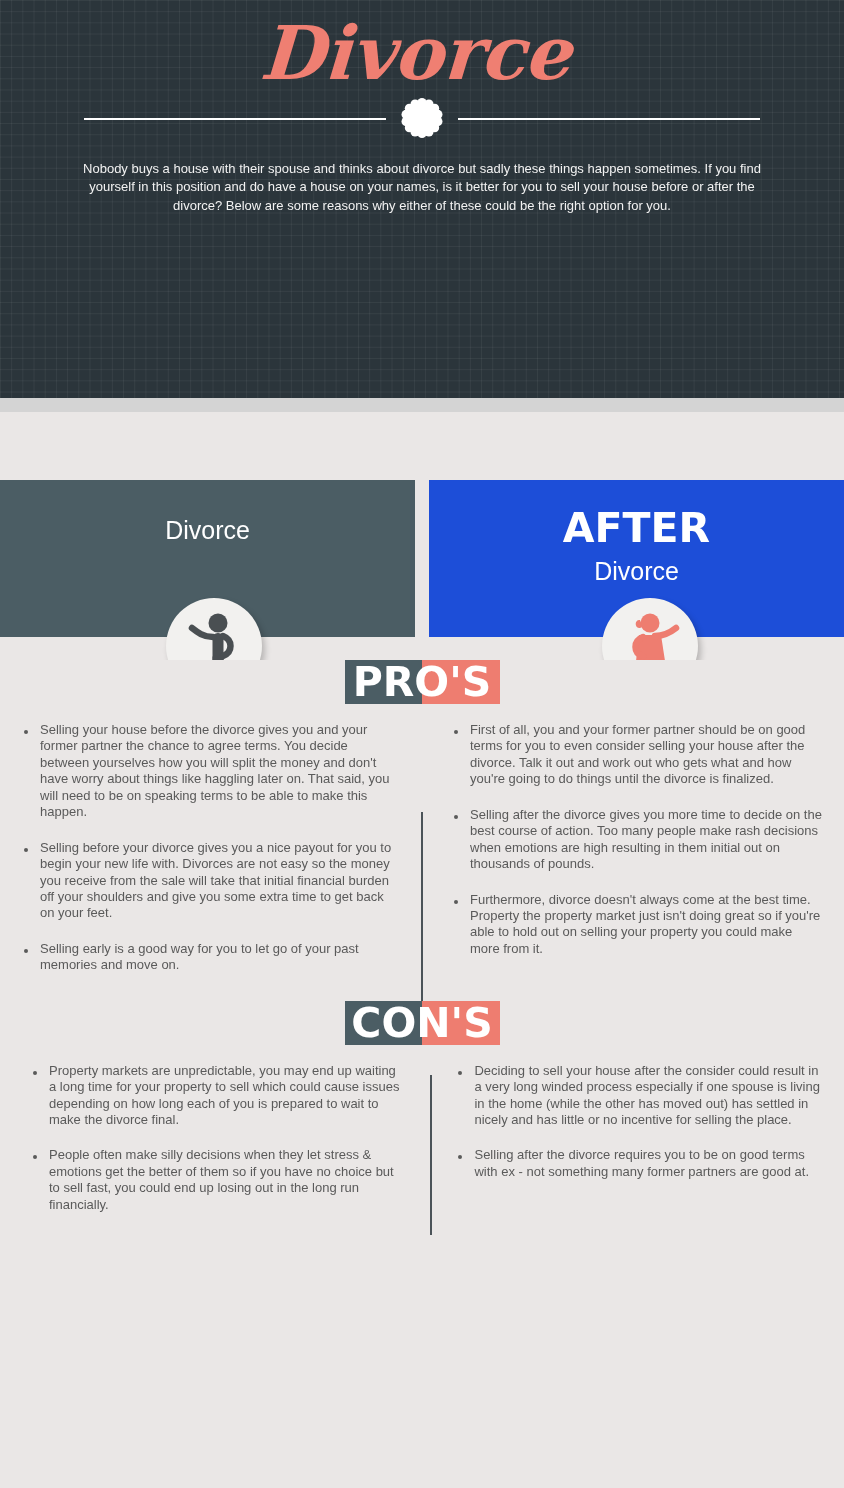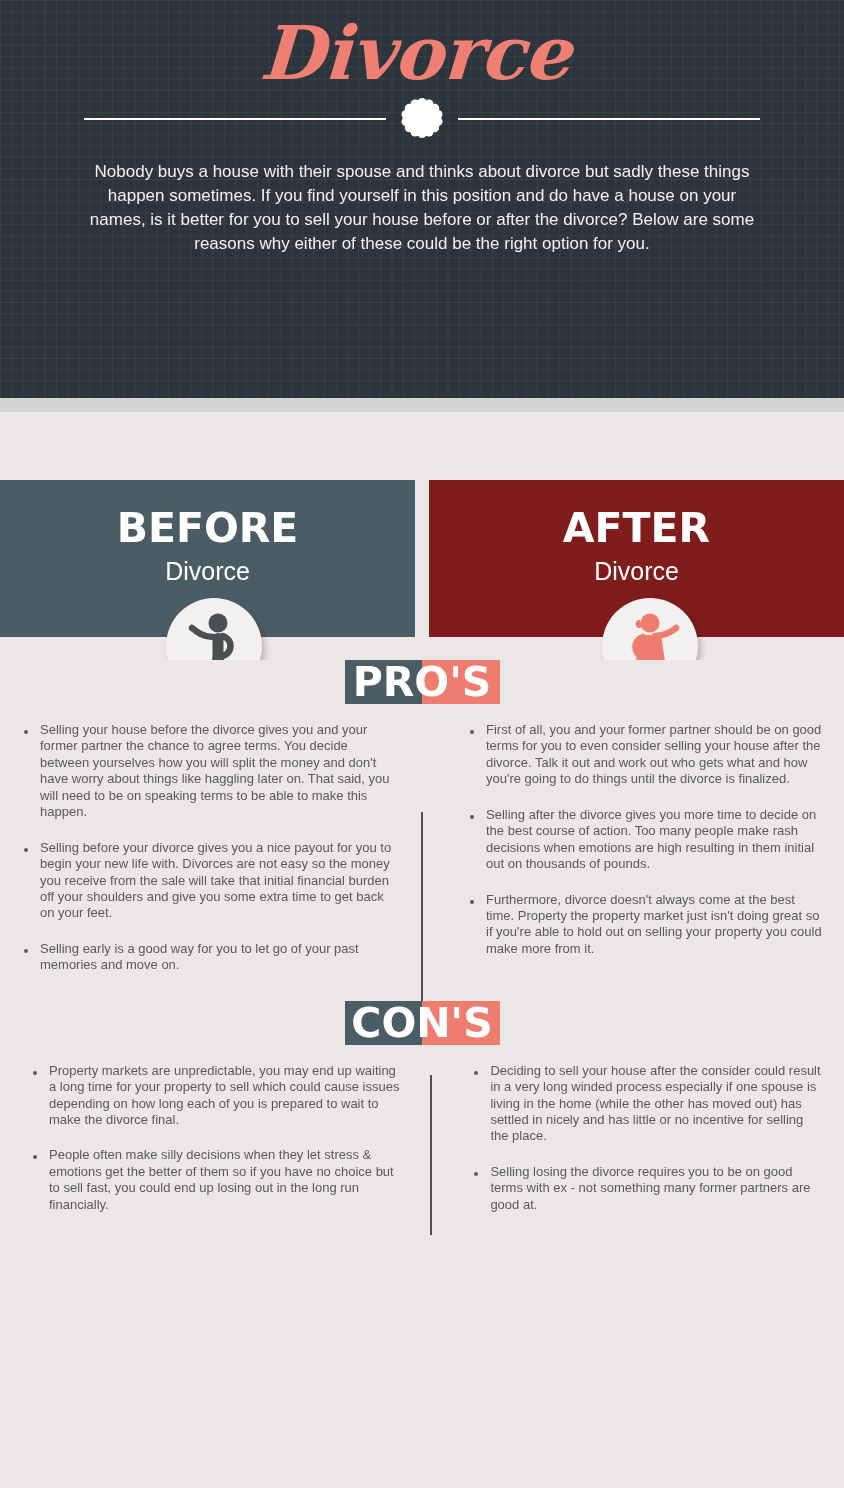--- a/index.html
+++ b/index.html
@@ -67,21 +67,21 @@
     font-size:53px;
     line-height:0.99;
     letter-spacing:-0.5px;
     padding:4px 14px 0 14px;
     text-transform:uppercase;
   }
 
   .intro {
     text-align:center;
     color:#f2f2f2;
-    font-size:17px;
+    font-size:13px;
     line-height:1.42;
     padding:20px 78px 0 78px;
   }
 
   
   .light-strip { width:844px; height:14px; background:#d4d4d4; }
   .body-gap    { width:844px; height:68px; background:#eae7e6; }
 
   
   .panels {
@@ -92,21 +92,21 @@
     background:#eae7e6;
   }
   .panel {
     height:157px;
     position:relative;
     text-align:center;
     padding-top:28px;
   }
   .panel.before { width:415px; background:#4b5d64; }
   .panel-gap    { width:14px; background:#eae7e6; }
-  .panel.after  { width:415px; background:#7f1d1d; }
+  .panel.after  { width:415px; background:#1d4ed8; }
   .panel-title {
     color:#ffffff;
     font-family:"DejaVu Sans", sans-serif;
     font-weight:bold;
     font-size:41px;
     line-height:1;
     letter-spacing:0px;
     text-transform:uppercase;
   }
   .panel-sub {
@@ -172,21 +172,21 @@
   }
 
   .columns {
     display:flex;
     position:relative;
   }
   .col {
     width:422px;
     padding:0 26px 0 18px;
   }
-  .col.right { padding-left:42px; padding-right:22px; }
+  .col.right { padding-left:26px; padding-right:22px; }
 
   .col ul { list-style:none; }
   .col li {
     position:relative;
     color:#5a5a5a;
     font-size:13px;
     line-height:1.265;
     padding-left:22px;
     margin-bottom:19px;
   }
@@ -240,21 +240,20 @@
   </div>
 
   <div class="intro">Nobody buys a house with their spouse and thinks about divorce but sadly these things happen sometimes.  If you find yourself in this position and do have a house on your names, is it better for you to sell your house before or after the divorce? Below are some reasons why either of these could be the right option for you.</div>
 </div>
 
 <div class="light-strip"></div>
 <div class="body-gap"></div>
 
 <div class="panels">
   <div class="panel before">
-    <div class="panel-title">BEFORE</div>
     <div class="panel-sub">Divorce</div>
   </div>
   <div class="panel-gap"></div>
   <div class="panel after">
     <div class="panel-title">AFTER</div>
     <div class="panel-sub">Divorce</div>
   </div>
 
   <div class="avatar before-av">
     <svg width="62" height="70" viewBox="0 0 62 70" xmlns="http://www.w3.org/2000/svg">
@@ -324,18 +323,18 @@
     <div class="v-divider" style="left:421px; top:12px; height:160px;"></div>
     <div class="col left">
       <ul>
         <li>Property markets are unpredictable, you may end up waiting a long time for your property to sell which could cause issues depending on how long each of you is prepared to wait to make the divorce final.</li>
         <li>People often make silly decisions when they let stress &amp; emotions get the better of them so if you have no choice but to sell fast, you could end up losing out in the long run financially.</li>
       </ul>
     </div>
     <div class="col right">
       <ul>
         <li>Deciding to sell your house after the consider could result in a very long winded process especially if one spouse is living in the home (while the other has moved out) has settled in nicely and has little or no incentive for selling the place.</li>
-        <li>Selling losing the divorce requires you to be on good terms with ex - not something many former partners are good at.</li>
+        <li>Selling after the divorce requires you to be on good terms with ex - not something many former partners are good at.</li>
       </ul>
     </div>
   </div>
 
 </div>
 
 </body></html>

